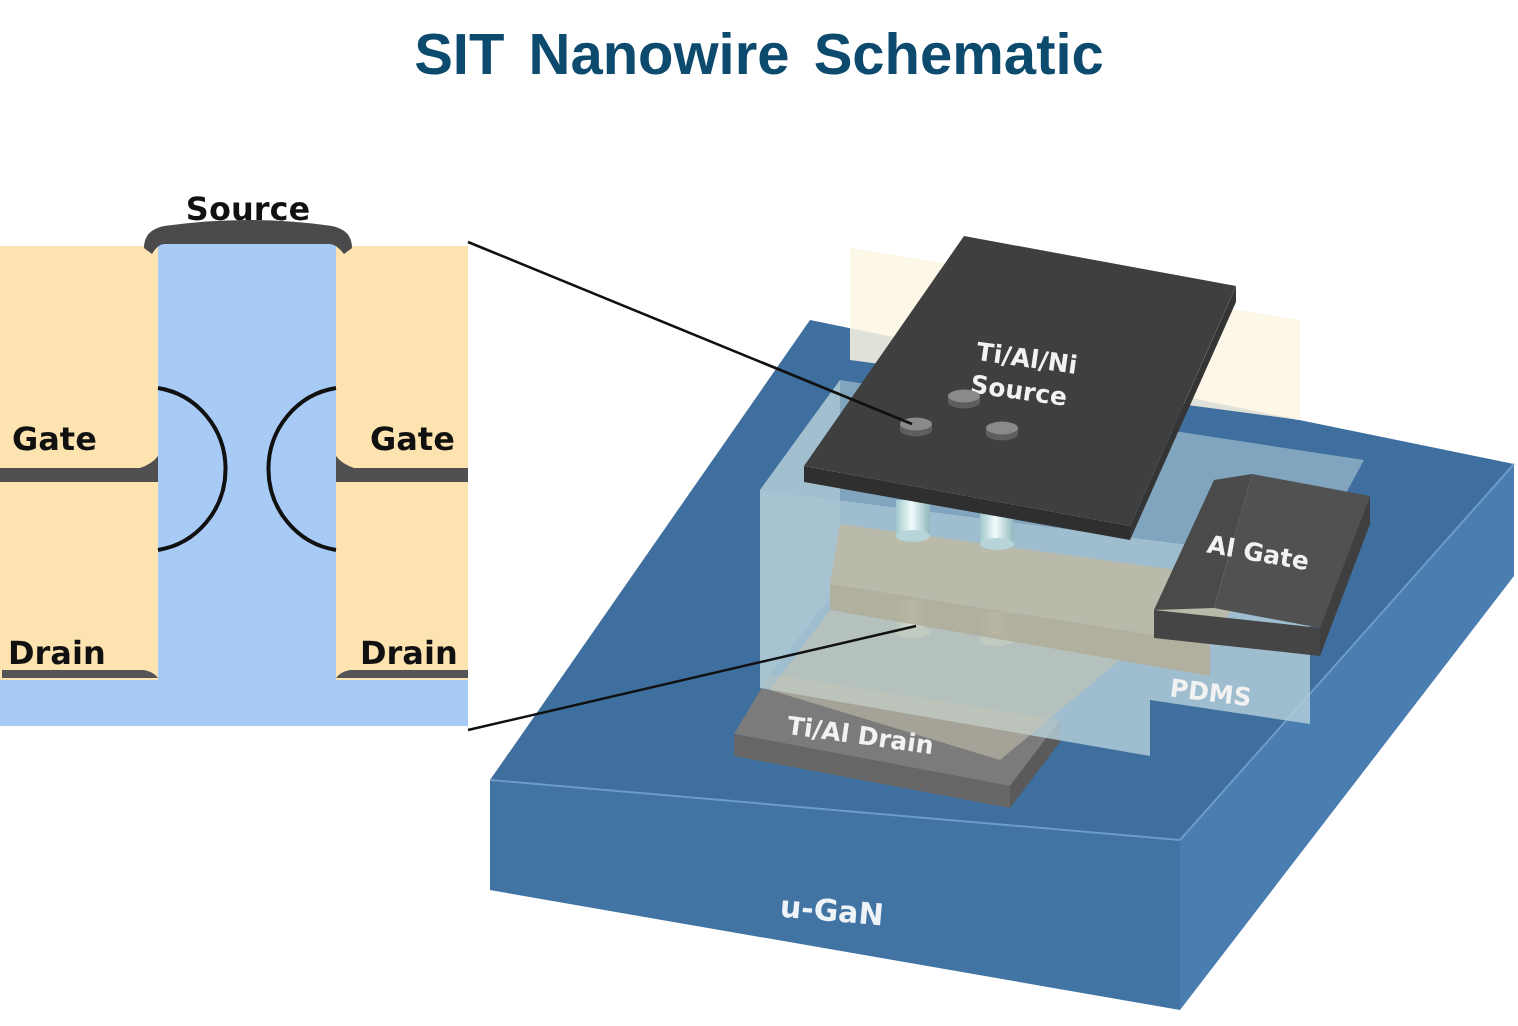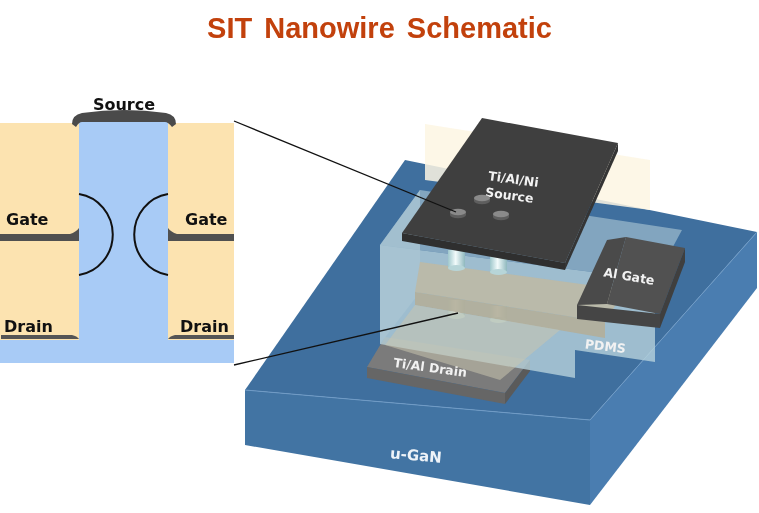--- a/index.html
+++ b/index.html
@@ -1,19 +1,19 @@
 <!DOCTYPE html>
 <html><head>
 <meta charset="utf-8">
 <style>
   html, body { margin: 0; padding: 0; background: #ffffff; }
   body { width: 759px; height: 513px; position: relative; overflow: hidden; font-family: "DejaVu Sans", sans-serif; }
   .title {
     position: absolute; left: 0; top: 12px; width: 759px; text-align: center;
-    font-family: "Liberation Sans", sans-serif; font-weight: bold; font-size: 29px; color: #c2410c;
+    font-family: "Liberation Sans", sans-serif; font-weight: bold; font-size: 29px; color: #0c4a6e;
     word-spacing: 4px;
   }
   svg.diagram { position: absolute; left: 0; top: 0; }
   .xs-label { font-family: "DejaVu Sans", sans-serif; font-weight: bold; font-size: 16px; fill: #111; }
   .dev-label { font-family: "DejaVu Sans", sans-serif; font-weight: bold; font-size: 12.5px; fill: #f2f2f2; }
   .dev-label-big { font-family: "DejaVu Sans", sans-serif; font-weight: bold; font-size: 15px; fill: #eef3f8; }
 </style>
 </head>
 <body>
 

